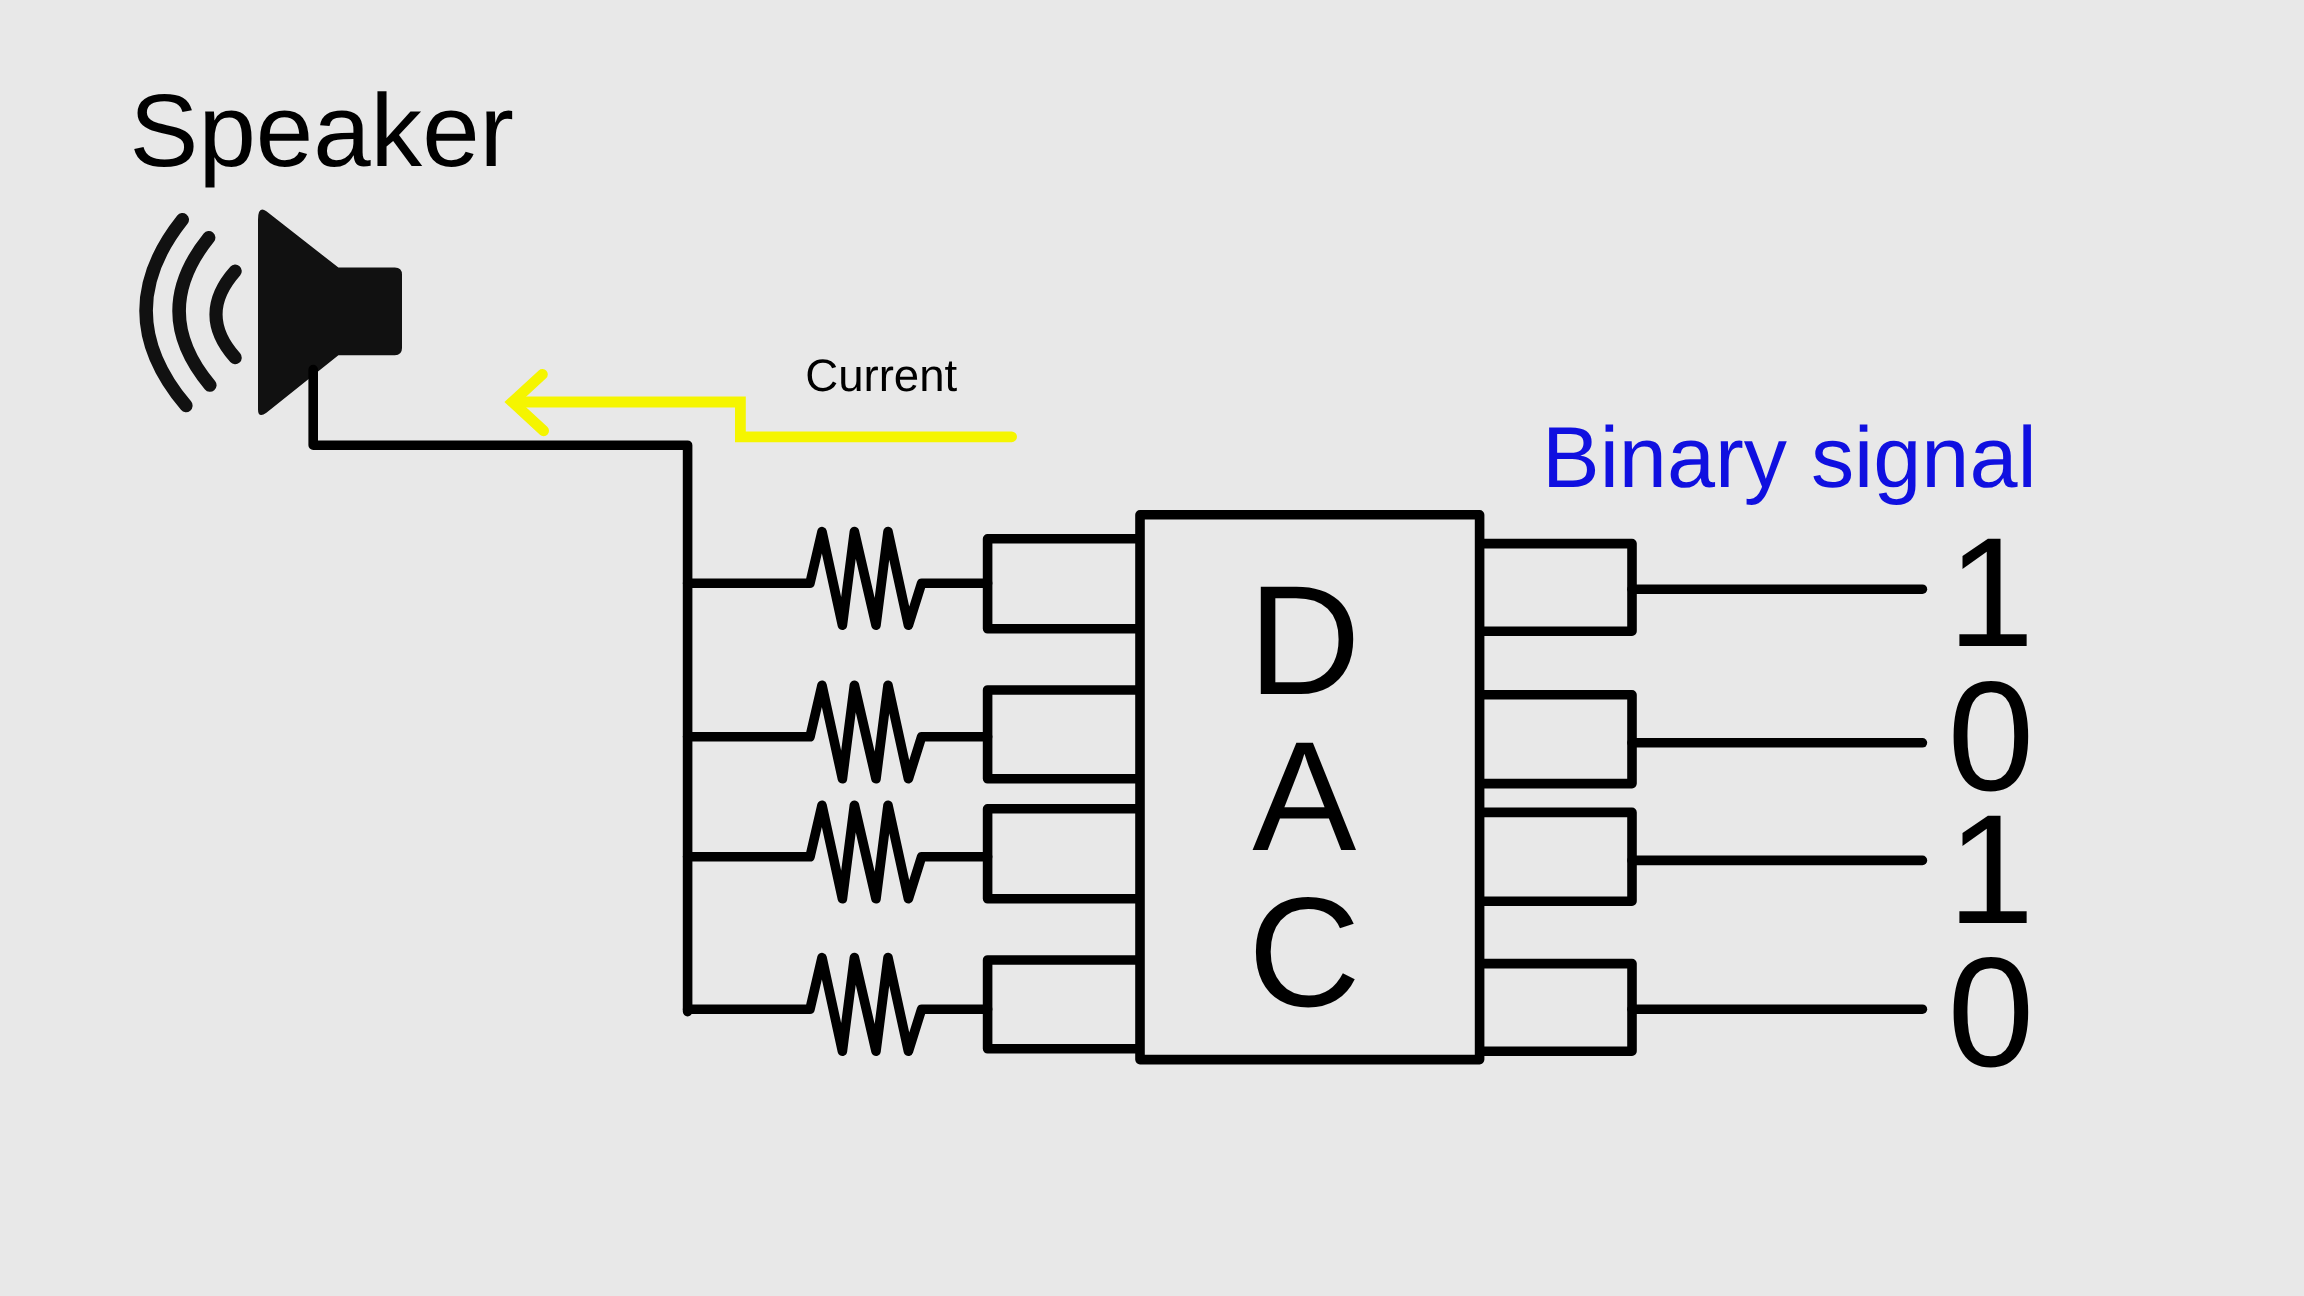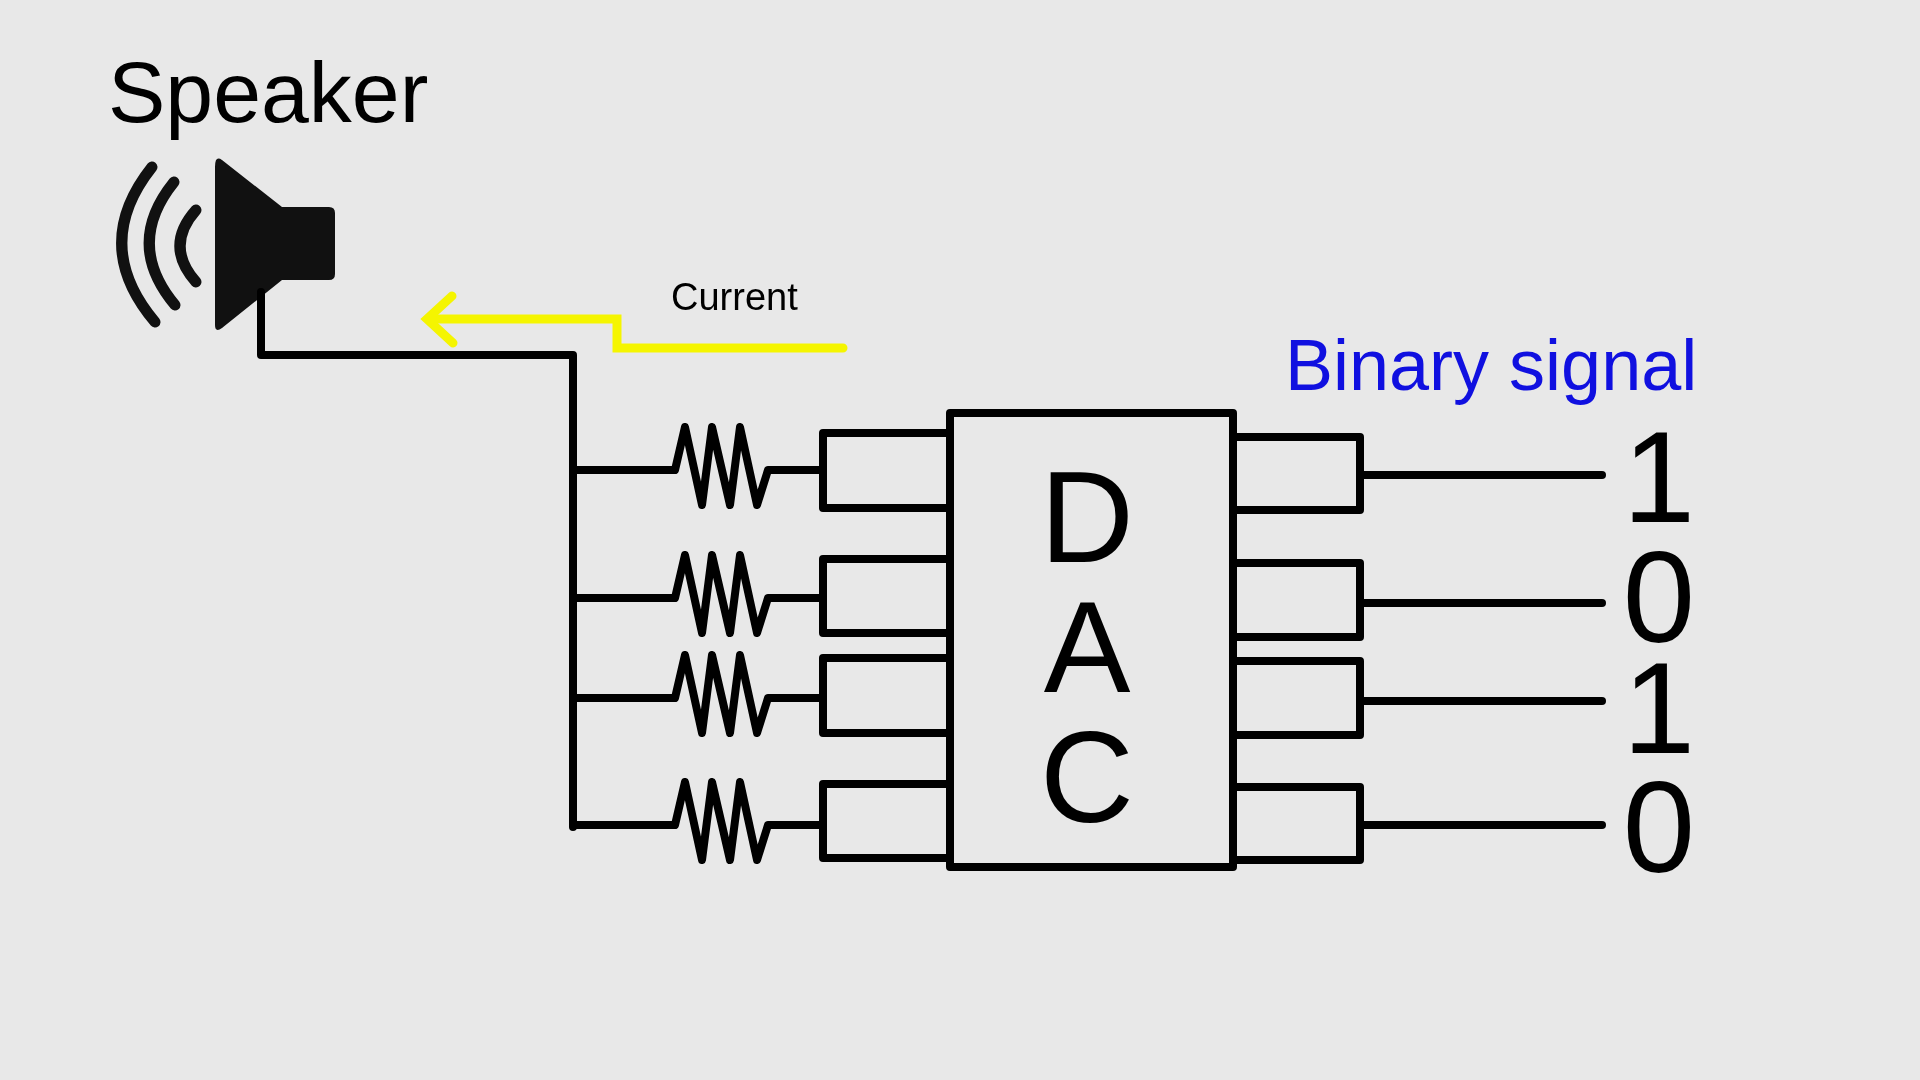--- a/index.html
+++ b/index.html
@@ -1,21 +1,21 @@
 <!DOCTYPE html>
 <html><head>
   <meta charset="utf-8">
   <style>
     html, body { margin: 0; padding: 0; }
     body {
       width: 1920px; height: 1080px; overflow: hidden;
       background: #e8e8e8;
       font-family: "Liberation Sans", sans-serif;
     }
-    #stage { position: absolute; left: 0; top: 0; width: 1920px; height: 824px; }
+    #stage { position: absolute; left: 0; top: 16px; width: 1920px; height: 824px; }
     svg { position: absolute; left: 0; top: 0; }
     .wire { fill: none; stroke: #000; stroke-width: 8; stroke-linejoin: round; stroke-linecap: round; }
     .box { fill: none; stroke: #000; stroke-width: 8; stroke-linejoin: round; }
     .current { fill: none; stroke: #f5f500; stroke-width: 9; stroke-linejoin: miter; stroke-linecap: round; }
     .arc { fill: none; stroke: #111; stroke-width: 11; stroke-linecap: round; }
     .txt { font-family: "Liberation Sans", sans-serif; fill: #000; }
   </style>
 </head>
 <body>
 

